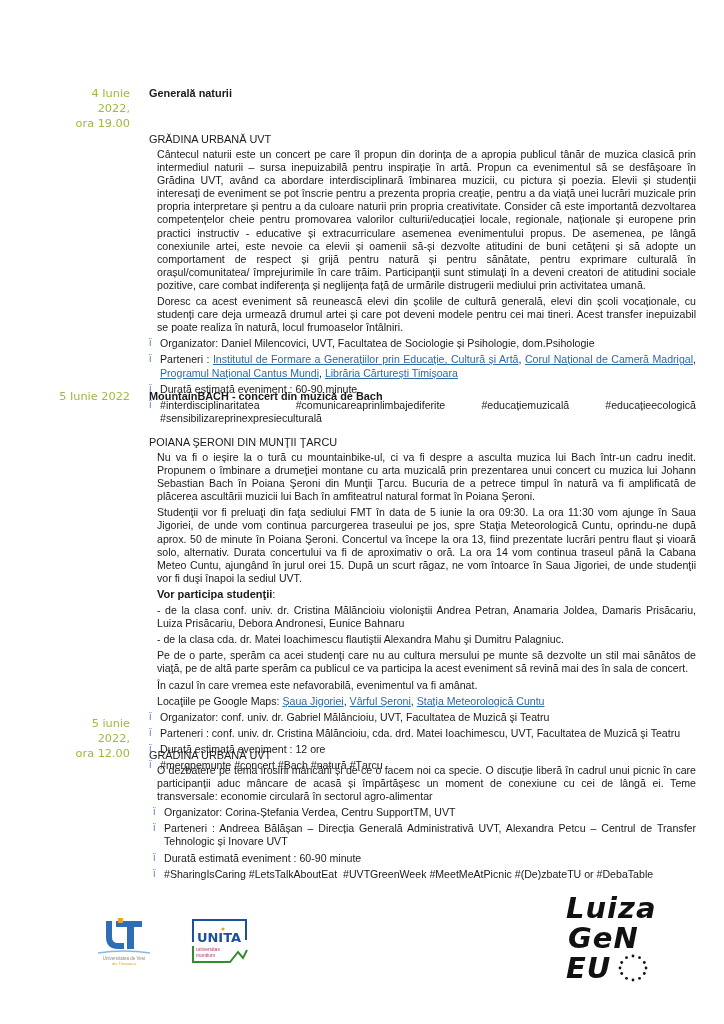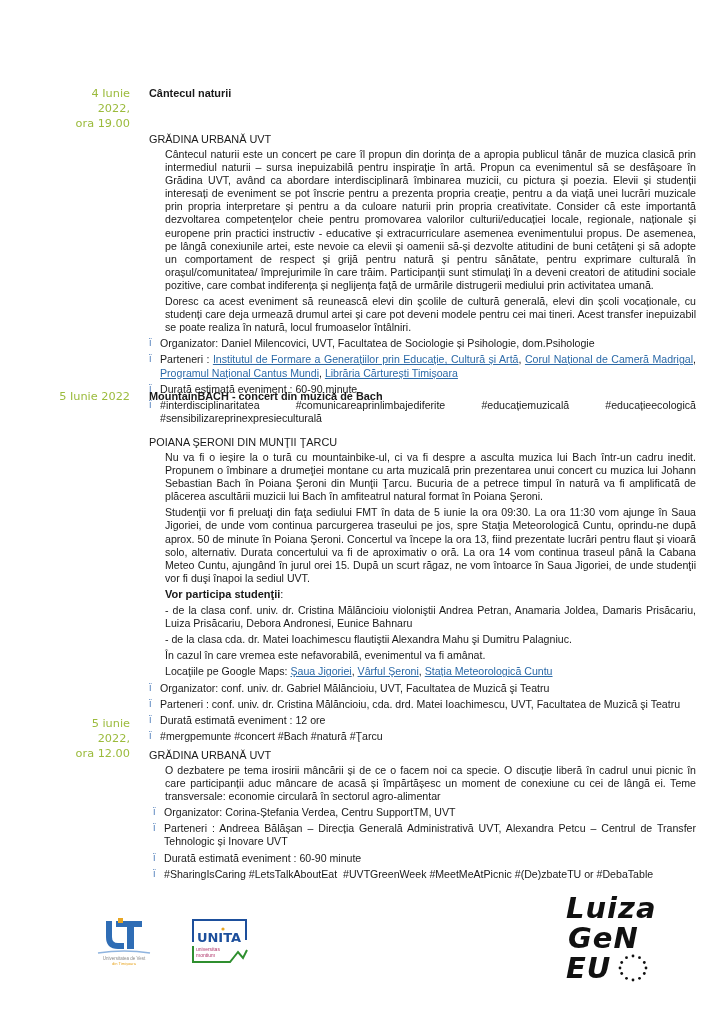--- a/index.html
+++ b/index.html
@@ -5,21 +5,21 @@
   html, body { margin: 0; padding: 0; background: #ffffff; }
   body { width: 724px; height: 1024px; position: relative; overflow: hidden;
          font-family: "Liberation Sans", sans-serif; color: #1a1a1a; }
   .page { position: absolute; left: 0; top: 0; width: 724px; height: 1024px; }
   .event { position: absolute; left: 0; width: 724px; }
   .date { position: absolute; left: 56px; width: 74px; text-align: right;
           color: #9bbb3c; font-family: "DejaVu Sans", sans-serif; font-size: 11.3px; line-height: 15px; }
   .body { position: absolute; left: 149px; width: 547px; font-size: 10.6px; line-height: 13.1px; }
   .title { font-weight: bold; font-size: 10.9px; line-height: 14px; }
   .venue { font-size: 10.9px; line-height: 15px; margin-bottom: 1px; margin-top: 32px; }
-  p { margin: 0 0 3px 16px; text-align: justify; }
+  p { margin: 0 0 3px 8px; text-align: justify; }
   .bul { position: relative; padding-left: 11px; margin: 0 0 3px 0; text-align: justify; }
   .bul .b { position: absolute; left: 0; top: 0; color: #4a7ab8; font-size: 9px; }
   .tags { display: flex; justify-content: space-between; gap: 16px; }
   a { color: #2c6aa8; text-decoration: underline; }
   .bold { font-weight: bold; }
   .logo-uvt { position: absolute; left: 94px; top: 915px; width: 60px; height: 52px; }
   .logo-unita { position: absolute; left: 190px; top: 918px; width: 60px; height: 48px; }
   .logo-ngeu { position: absolute; left: 566px; top: 893px; width: 130px; height: 100px; }
   .ngeu-line { font-family: "DejaVu Sans", sans-serif; font-weight: bold; font-style: italic;
                font-size: 29px; line-height: 30px; letter-spacing: 1px; color: #111; }
@@ -28,21 +28,21 @@
 <body>
 
 <div class="page">
 
   <section class="event" style="top:86px;">
     <div class="date">
       <div>4 Iunie 2022,</div>
       <div>ora 19.00</div>
     </div>
     <div class="body">
-      <div class="title">Cântecul naturii</div>
+      <div class="title">Generală naturii</div>
       <div class="venue">GRĂDINA URBANĂ UVT</div>
       <p>Cântecul naturii este un concert pe care îl propun din dorința de a apropia publicul tânăr de muzica clasică prin intermediul naturii – sursa inepuizabilă pentru inspirație în artă. Propun ca evenimentul să se desfășoare în Grădina UVT, având ca abordare interdisciplinară îmbinarea muzicii, cu pictura și poezia. Elevii și studenții interesați de eveniment se pot înscrie pentru a prezenta propria creație, pentru a da viață unei lucrări muzicale prin propria interpretare și pentru a da culoare naturii prin propria creativitate. Consider că este importantă dezvoltarea competențelor cheie pentru promovarea valorilor culturii/educației locale, regionale, naționale și europene prin practici instructiv - educative și extracurriculare asemenea evenimentului propus. De asemenea, pe lângă conexiunile artei, este nevoie ca elevii și oamenii să-și dezvolte atitudini de buni cetățeni și să adopte un comportament de respect și grijă pentru natură și pentru sănătate, pentru exprimare culturală în orașul/comunitatea/ împrejurimile în care trăim. Participanții sunt stimulați în a deveni creatori de atitudini sociale pozitive, care combat indiferența și neglijența față de urmările distrugerii mediului prin activitatea umană.</p>
       <p>Doresc ca acest eveniment să reunească elevi din școlile de cultură generală, elevi din școli vocaționale, cu studenți care deja urmează drumul artei și care pot deveni modele pentru cei mai tineri. Acest transfer inepuizabil se poate realiza în natură, locul frumoaselor întâlniri.</p>
       <div class="bul"><span class="b">Ï</span><span>Organizator: Daniel Milencovici, UVT, Facultatea de Sociologie și Psihologie, dom.Psihologie</span></div>
       <div class="bul"><span class="b">Ï</span><span>Parteneri : </span><a>Institutul de Formare a Generațiilor prin Educație, Cultură și Artă</a>, <a>Corul Național de Cameră Madrigal</a>, <a>Programul Național Cantus Mundi</a>, <a>Librăria Cărturești Timișoara</a></div>
       <div class="bul"><span class="b">Ï</span><span>Durată estimată eveniment : 60-90 minute</span></div>
       <div class="bul" style="margin-bottom:0;">
           <span class="b">Ï</span>
         <div class="tags">
           <span>#interdisciplinaritatea</span>
@@ -60,20 +60,21 @@
       <div>5 Iunie 2022</div>
     </div>
     <div class="body">
       <div class="title">MountainBACH - concert din muzică de Bach</div>
       <div class="venue">POIANA ŞERONI DIN MUNŢII ŢARCU</div>
       <p>Nu va fi o ieșire la o tură cu mountainbike-ul, ci va fi despre a asculta muzica lui Bach într-un cadru inedit. Propunem o îmbinare a drumeţiei montane cu arta muzicală prin prezentarea unui concert cu muzica lui Johann Sebastian Bach în Poiana Şeroni din Munţii Ţarcu. Bucuria de a petrece timpul în natură va fi amplificată de plăcerea ascultării muzicii lui Bach în amfiteatrul natural format în Poiana Şeroni.</p>
       <p>Studenţii vor fi preluaţi din faţa sediului FMT în data de 5 iunie la ora 09:30. La ora 11:30 vom ajunge în Saua Jigoriei, de unde vom continua parcurgerea traseului pe jos, spre Staţia Meteorologică Cuntu, oprindu-ne după aprox. 50 de minute în Poiana Şeroni. Concertul va începe la ora 13, fiind prezentate lucrări pentru flaut și vioară solo, alternativ. Durata concertului va fi de aproximativ o oră. La ora 14 vom continua traseul până la Cabana Meteo Cuntu, ajungând în jurul orei 15. După un scurt răgaz, ne vom întoarce în Saua Jigoriei, de unde studenţii vor fi duşi înapoi la sediul UVT.</p>
       <p style="font-size:11px;"><span class="bold">Vor participa studenţii</span><span>:</span></p>
       <p>- de la clasa conf. univ. dr. Cristina Mălăncioiu violoniştii Andrea Petran, Anamaria Joldea, Damaris Prisăcariu, Luiza Prisăcariu, Debora Andronesi, Eunice Bahnaru</p>
       <p>- de la clasa cda. dr. Matei Ioachimescu flautiştii Alexandra Mahu şi Dumitru Palagniuc.</p>
+      <p>Pe de o parte, sperăm ca acei studenţi care nu au cultura mersului pe munte să dezvolte un stil mai sănătos de viaţă, pe de altă parte sperăm ca publicul ce va participa la acest eveniment să revină mai des în sala de concert.</p>
       <p>În cazul în care vremea este nefavorabilă, evenimentul va fi amânat.</p>
       <p><span>Locaţiile pe Google Maps: </span><a>Şaua Jigoriei</a>, <a>Vârful Şeroni</a>, <a>Staţia Meteorologică Cuntu</a></p>
       <div class="bul"><span class="b">Ï</span><span>Organizator: conf. univ. dr. Gabriel Mălăncioiu, UVT, Facultatea de Muzică şi Teatru</span></div>
       <div class="bul"><span class="b">Ï</span><span>Parteneri : conf. univ. dr. Cristina Mălăncioiu, cda. drd. Matei Ioachimescu, UVT, Facultatea de Muzică şi Teatru</span></div>
       <div class="bul"><span class="b">Ï</span><span>Durată estimată eveniment : 12 ore</span></div>
       <div class="bul" style="margin-bottom:0;"><span class="b">Ï</span><span>#mergpemunte #concert #Bach #natură #Ţarcu</span></div>
     </div>
   </section>
 
   <section class="event" style="top:716px;">

